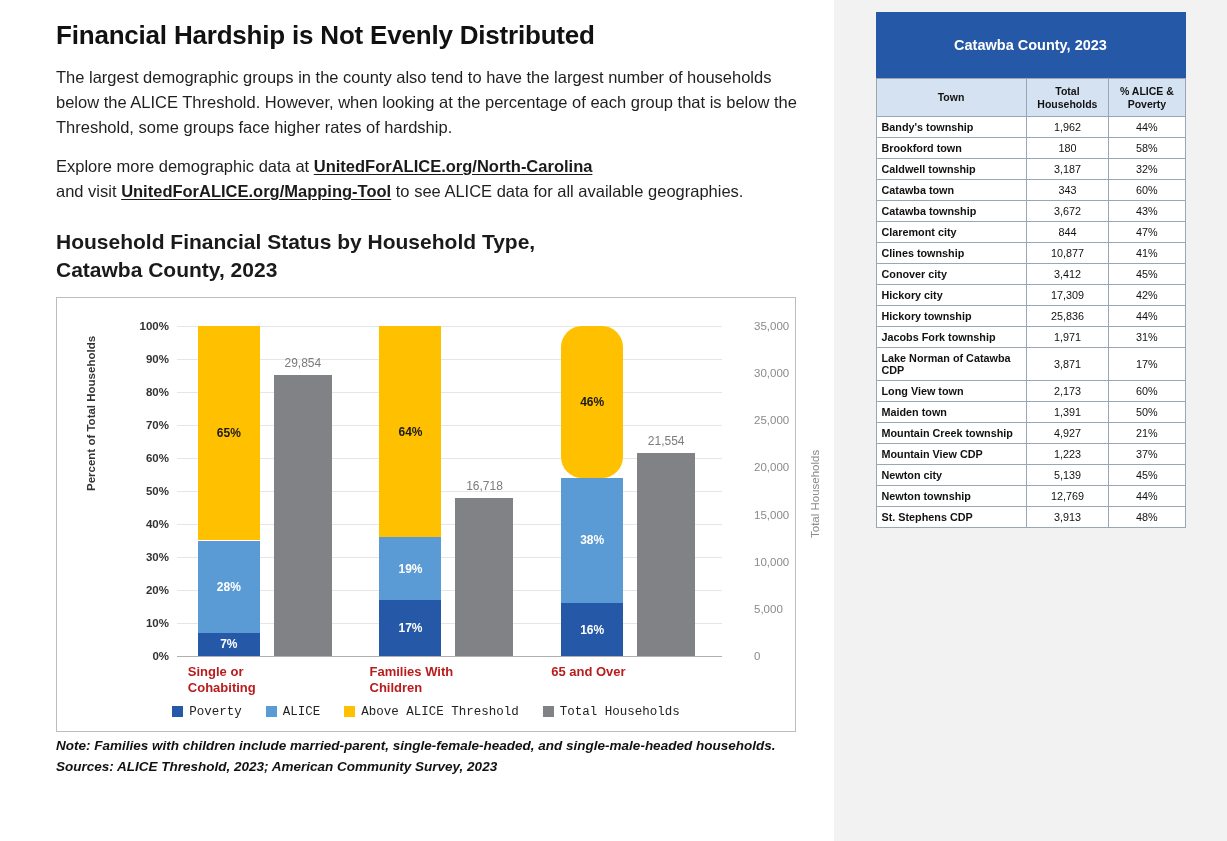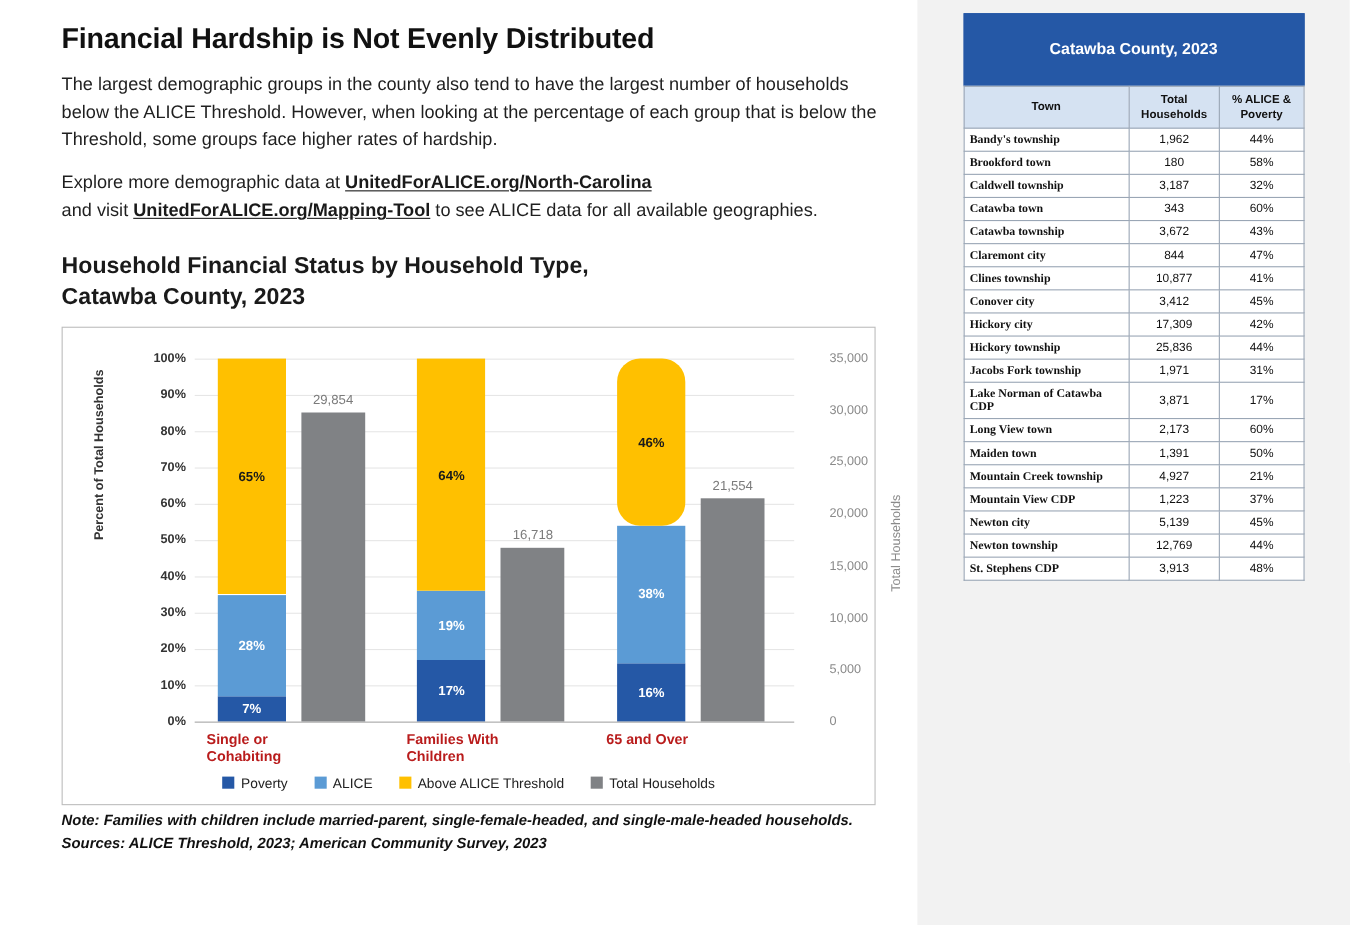--- a/index.html
+++ b/index.html
@@ -89,21 +89,21 @@
   .x-label {
     position: absolute; top: 338px; width: 160px; text-align: left;
     font-size: 13px; font-weight: bold; color: #b91c1c; line-height: 1.25;
   }
   #axis-line {
     position: absolute; left: 120px; top: 358px; width: 545px; height: 1px;
     background: #b0b0b0;
   }
   #legend {
     position: absolute; left: 0; right: 0; bottom: 12px;
-    display: flex; justify-content: center; gap: 24px; align-items: center;
+    display: flex; justify-content: center; gap: 24px; align-items: center; font-family: Liberation Mono, monospace;
   }
   .legend-item { display: flex; align-items: center; gap: 6px; font-size: 12.5px; color: #222; }
   .swatch { width: 11px; height: 11px; display: inline-block; }
   
   #notes { margin-top: 4px; font-size: 13.5px; font-style: italic; font-weight: bold; line-height: 1.55; color: #111; }
   
   #right-panel {
     position: absolute; left: 834px; top: 0; width: 393px; height: 841px;
     background: #f2f2f2;
     padding: 12px 0 0 0;
@@ -115,21 +115,21 @@
   }
   table { border-collapse: collapse; width: 100%; background: #ffffff; }
   th {
     background: #d5e2f2; color: #111; font-size: 10.5px; font-weight: bold;
     border: 1px solid #9aa6b5; padding: 6px 4px; text-align: center; line-height: 1.2;
   }
   th.town-col { width: 150px; }
   td {
     border: 1px solid #9aa6b5; font-size: 10.8px; padding: 4px 5px; color: #111;
   }
-  td.town { font-weight: bold; font-family: Liberation Serif, serif; }
+  td.town { font-weight: bold; }
   td.num, td.pct { text-align: center; }
 </style>
 </head>
 <body>
 
 <div id="left-column">
 
   <h1 id="headline">Financial Hardship is Not Evenly Distributed</h1>
 
   <p class="body-para">The largest demographic groups in the county also tend to have the largest number of households below the ALICE Threshold. However, when looking at the percentage of each group that is below the Threshold, some groups face higher rates of hardship.</p>

